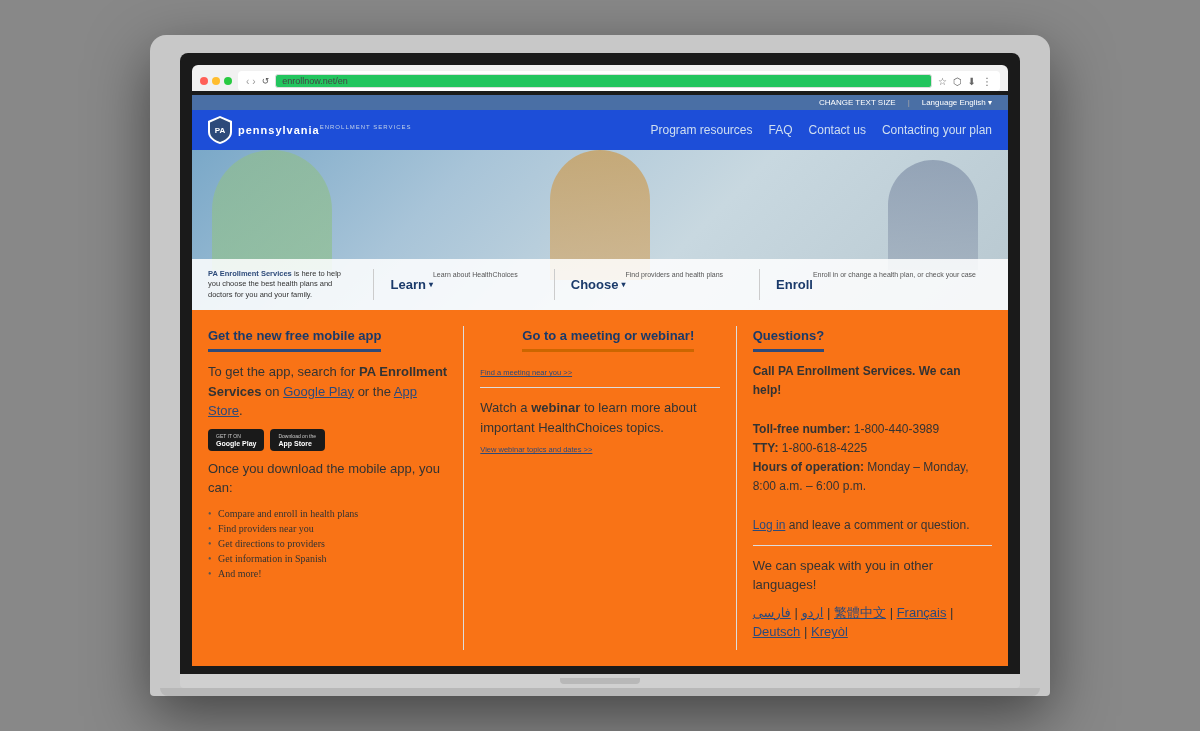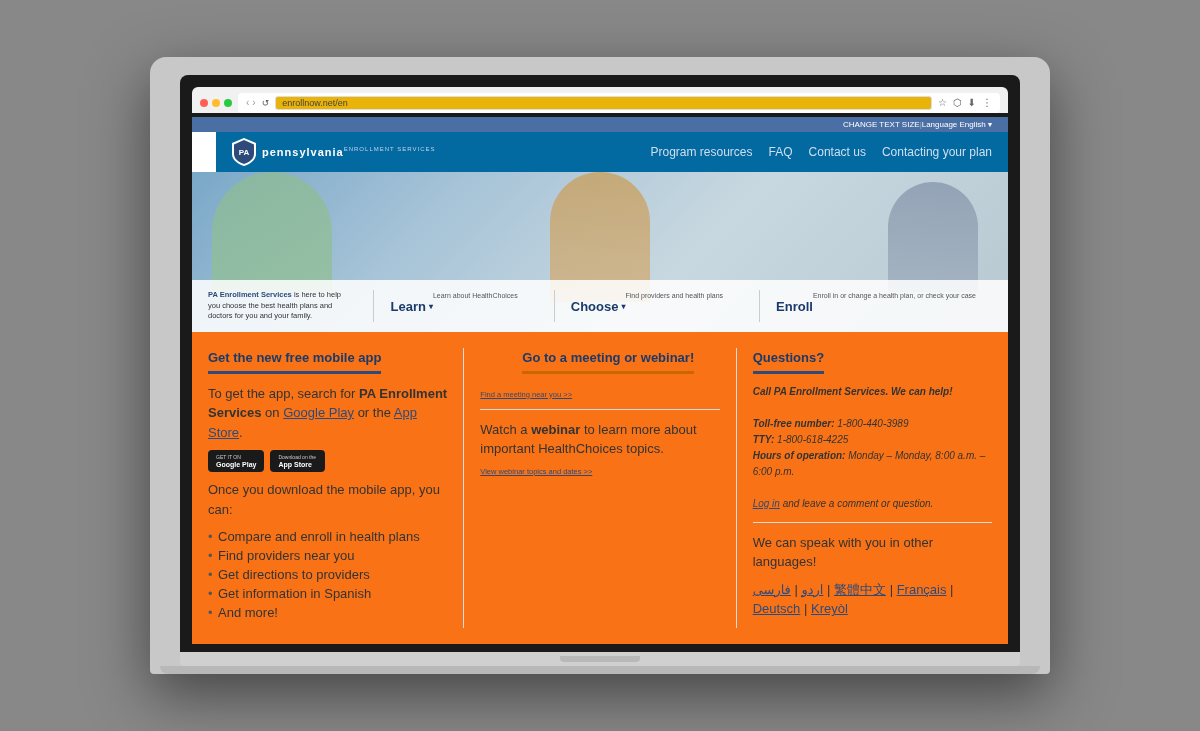--- a/index.html
+++ b/index.html
@@ -70,21 +70,21 @@
       display: flex;
       gap: 3px;
       color: #999;
       font-size: 10px;
     }
 
     .address-bar {
       flex: 1;
       font-size: 9px;
       color: #444;
-      background: #eab308;
+      background: #22c55e;
       border: 1px solid #ddd;
       border-radius: 3px;
       padding: 1px 6px;
     }
 
     .browser-icons {
       display: flex;
       gap: 6px;
       font-size: 10px;
       color: #666;
@@ -95,42 +95,41 @@
       overflow: hidden;
     }
 
     
     .utility-bar {
       background: #4a6fa5;
       padding: 3px 16px;
       display: flex;
       justify-content: flex-end;
       align-items: center;
-      gap: 0;
+      gap: 12px;
     }
 
     .utility-bar span, .utility-bar a {
       color: #fff;
       font-size: 8px;
       text-decoration: none;
     }
 
     .utility-bar .separator {
       color: #aaa;
       font-size: 8px;
     }
 
     
     .main-nav {
-      background: #0369a1;
+      background: #1d4ed8;
       display: flex;
       align-items: center;
       padding: 6px 16px;
       gap: 28px;
-      margin-left: 24px;
     }
 
     .logo-area {
       display: flex;
       align-items: center;
       gap: 6px;
     }
 
     .logo-shield {
       width: 24px;
@@ -305,25 +304,26 @@
       font-weight: bold;
     }
 
     .bullet-list {
       list-style: none;
       margin: 6px 0;
       padding: 0;
     }
 
     .bullet-list li {
-      font-size: 13px;
+      font-size: 10px;
       color: #333;
       padding: 2px 0;
       padding-left: 10px;
       position: relative;
+      font-family: Liberation Serif, serif;
     }
 
     .bullet-list li::before {
       content: '•';
       position: absolute;
       left: 0;
       color: #555;
     }
 
     .link-button {
@@ -335,24 +335,23 @@
       margin: 6px 0;
     }
 
     .divider {
       border: none;
       border-top: 1px solid #ddd;
       margin: 10px 0;
     }
 
     .questions-info {
-      font-size: 10px;
+      font-size: 12px;
       color: #333;
       line-height: 1.6;
-      font-style: italic;
     }
 
     .questions-info strong {
       font-weight: bold;
     }
 
     .questions-info a {
       color: #2d4a7a;
       text-decoration: underline;
     }

